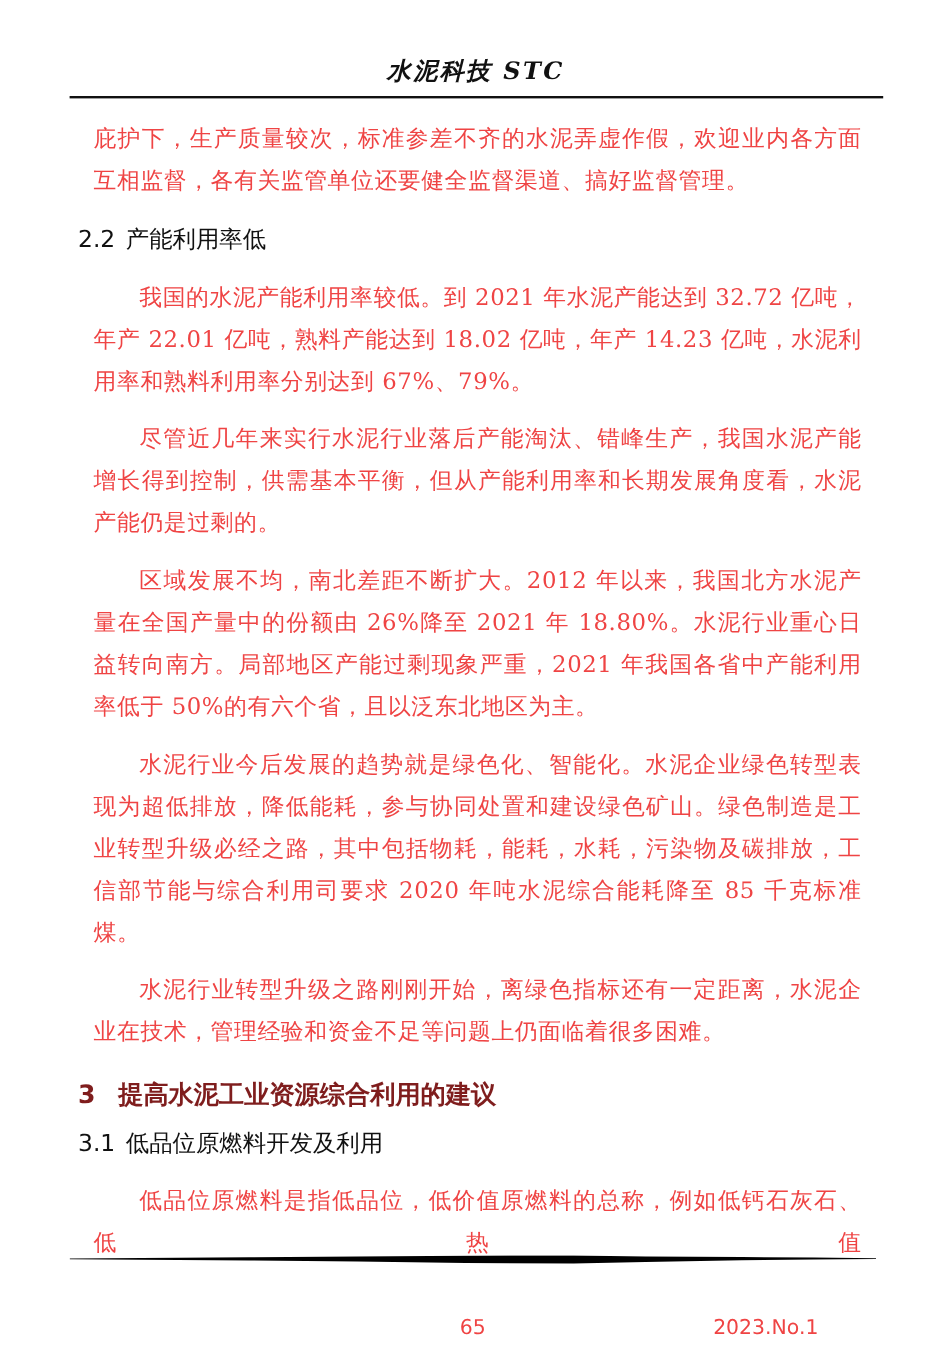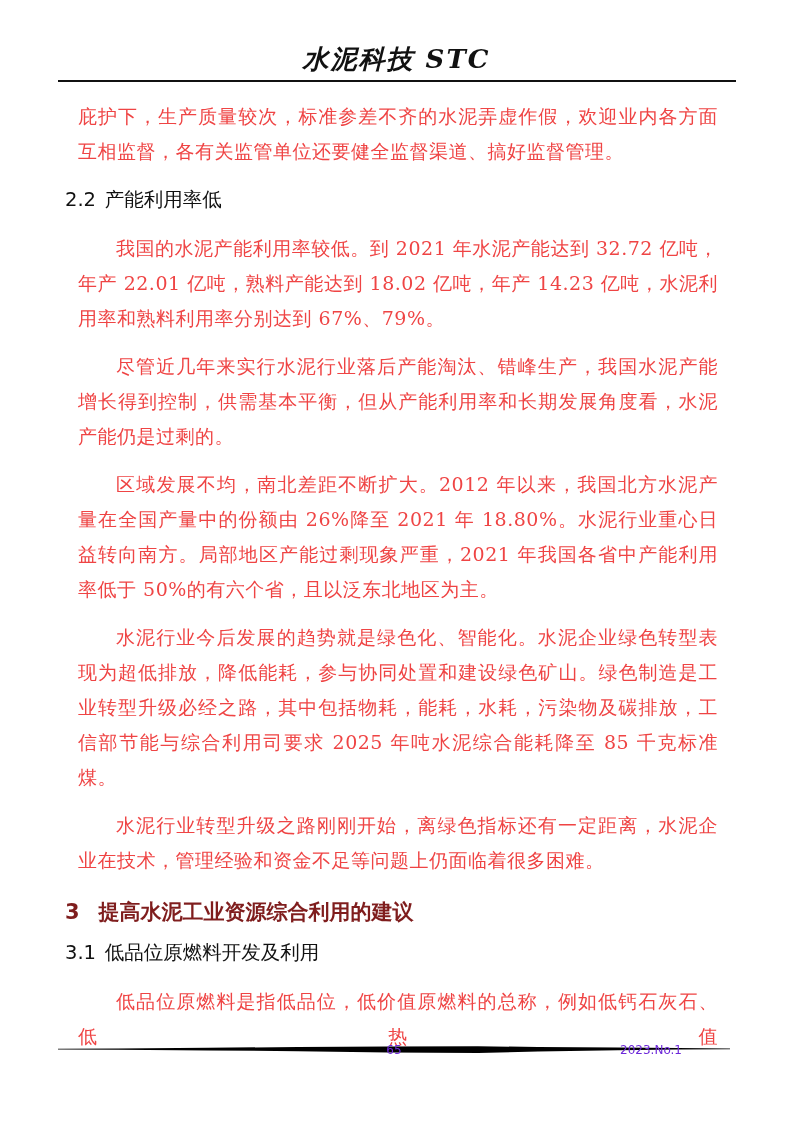--- a/index.html
+++ b/index.html
@@ -17,21 +17,21 @@
     color: #1a1a1a;
   }
 
   
   .journal-title {
     position: absolute;
     top: 42px;
     left: 0;
     width: 100%;
     text-align: center;
-    font-size: 26px;
+    font-size: 20px;
     line-height: 34px;
     font-weight: bold;
     font-style: italic;
     letter-spacing: 2px;
     font-family: "DejaVu Serif", serif;
     color: #111111;
   }
   .header-rule {
     position: absolute;
     top: 80px;
@@ -82,28 +82,28 @@
   
   .footer-rule {
     position: absolute;
     top: 1046px;
     left: 58px;
     width: 672px;
     height: 9px;
   }
   .footer-text {
     position: absolute;
-    top: 1040px;
+    top: 1097px;
     left: 58px;
     width: 672px;
     height: 20px;
     font-family: "DejaVu Sans", "Liberation Sans", sans-serif;
-    font-size: 12px;
+    font-size: 17px;
     line-height: 20px;
-    color: #6d28d9;
+    color: #ef4444;
   }
   .page-number {
     display: block;
     width: 100%;
     text-align: center;
   }
   .issue-label {
     position: absolute;
     right: 48px;
     top: 0;
@@ -123,21 +123,21 @@
 
     <h2 class="h2"><span class="hnum">2.2</span><span>产能利用率低</span></h2>
 
     <p class="para">我国的水泥产能利用率较低。到 2021 年水泥产能达到 32.72 亿吨，年产 22.01 亿吨，熟料产能达到 18.02 亿吨，年产 14.23 亿吨，水泥利用率和熟料利用率分别达到 67%、79%。</p>
 
     <p class="para">尽管近几年来实行水泥行业落后产能淘汰、错峰生产，我国水泥产能增长得到控制，供需基本平衡，但从产能利用率和长期发展角度看，水泥产能仍是过剩的。</p>
 
     <p class="para">区域发展不均，南北差距不断扩大。2012 年以来，我国北方水泥产量在全国产量中的份额由 26%降至 2021 年 18.80%。水泥行业重心日益转向南方。局部地区产能过剩现象严重，2021 年我国各省中产能利用率低于 50%的有六个省，且以泛东北地区为主。</p>
 
 
-    <p class="para">水泥行业今后发展的趋势就是绿色化、智能化。水泥企业绿色转型表现为超低排放，降低能耗，参与协同处置和建设绿色矿山。绿色制造是工业转型升级必经之路，其中包括物耗，能耗，水耗，污染物及碳排放，工信部节能与综合利用司要求 2025 年吨水泥综合能耗降至 85 千克标准煤。</p>
+    <p class="para">水泥行业今后发展的趋势就是绿色化、智能化。水泥企业绿色转型表现为超低排放，降低能耗，参与协同处置和建设绿色矿山。绿色制造是工业转型升级必经之路，其中包括物耗，能耗，水耗，污染物及碳排放，工信部节能与综合利用司要求 2020 年吨水泥综合能耗降至 85 千克标准煤。</p>
 
 
     <p class="para">水泥行业转型升级之路刚刚开始，离绿色指标还有一定距离，水泥企业在技术，管理经验和资金不足等问题上仍面临着很多困难。</p>
 
     <h2 class="h1"><span class="hnum">3</span><span>提高水泥工业资源综合利用的建议</span></h2>
 
     <h2 class="h2"><span class="hnum">3.1</span><span>低品位原燃料开发及利用</span></h2>
 
     <p class="para fill-last">低品位原燃料是指低品位，低价值原燃料的总称，例如低钙石灰石、低热值</p>
 

